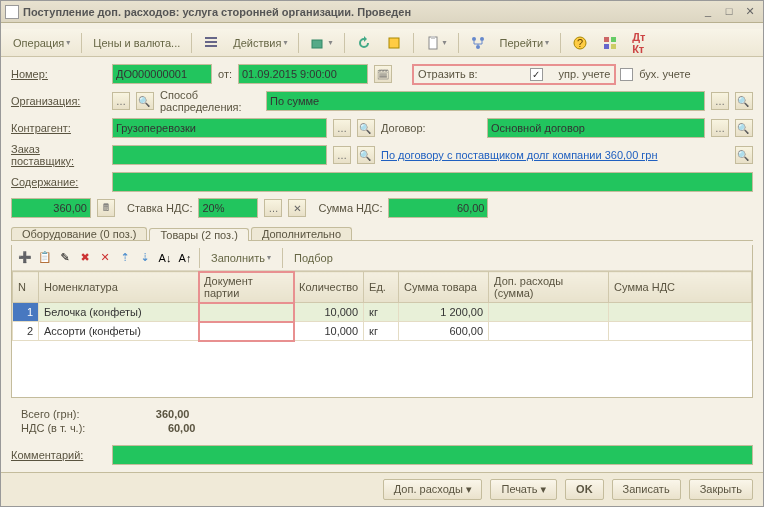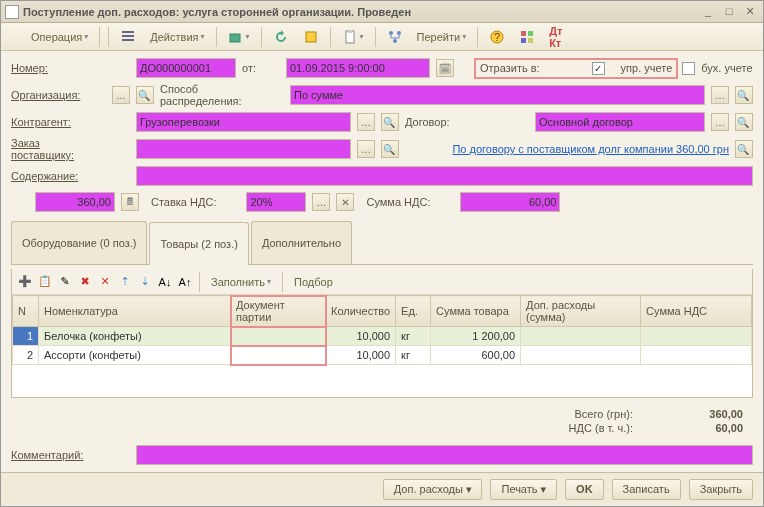--- a/index.html
+++ b/index.html
@@ -3,49 +3,49 @@
 <meta charset="utf-8">
 <style>
 * { box-sizing: border-box; margin: 0; padding: 0; font-family: Arial, sans-serif; font-size: 11px; }
 body { background: #f0ece0; width: 764px; height: 507px; overflow: hidden; }
 .window { width: 764px; height: 507px; background: #f5f1e6; border: 1px solid #999; display: flex; flex-direction: column; }
 .titlebar { background: linear-gradient(#e8e2d0, #ddd6c2); height: 22px; display: flex; align-items: center; padding: 0 4px; border-bottom: 1px solid #b8b090; }
 .titlebar .icon { width: 14px; height: 14px; background: #fff; border: 1px solid #999; margin-right: 4px; }
 .titlebar .title { flex: 1; color: #555; font-weight: bold; }
 .titlebar .winbtns { display: flex; gap: 3px; }
 .titlebar .winbtn { width: 18px; height: 16px; text-align: center; line-height: 14px; color: #666; cursor: pointer; }
-.toolbar { background: linear-gradient(#f8f4e8, #eee8d5); height: 28px; display: flex; align-items: center; padding: 0 24px; border-bottom: 1px solid #ccc4a8; gap: 2px; }
+.toolbar { background: linear-gradient(#f8f4e8, #eee8d5); height: 28px; display: flex; align-items: center; padding: 0 6px; border-bottom: 1px solid #ccc4a8; gap: 2px; margin-top: 6px; }
 .toolbtn { height: 22px; display: inline-flex; align-items: center; padding: 0 5px; color: #664; cursor: pointer; border: 1px solid transparent; border-radius: 2px; }
 .toolbtn .dd { font-size: 8px; margin-left: 2px; color: #888; }
 .sep { width: 1px; height: 20px; background: #ccc4a8; margin: 0 3px; }
 .ticon { width: 16px; height: 16px; display: inline-block; }
 .content { flex: 1; padding: 6px 10px; display: flex; flex-direction: column; gap: 4px; overflow: hidden; }
 .row { display: flex; align-items: center; gap: 6px; min-height: 22px; }
 .lbl { width: 95px; color: #5a5440; text-decoration: underline; }
 .lbl2 { width: 100px; color: #5a5440; }
-.input { background: #d946ef; border: 1px solid #c4bc9c; height: 20px; padding: 0 3px; display: flex; align-items: center; color: #333; margin-left: 24px; }
+.input { background: #22c55e; border: 1px solid #c4bc9c; height: 20px; padding: 0 3px; display: flex; align-items: center; color: #333; }
 .ibtn { width: 18px; height: 18px; background: linear-gradient(#f8f4e0,#e8e0c8); border: 1px solid #c4bc9c; display: inline-flex; align-items: center; justify-content: center; cursor: pointer; font-size: 10px; color: #666; }
 .highlight { outline: 2px solid #e89090; outline-offset: 0; }
 .checkbox { width: 13px; height: 13px; border: 1px solid #999; background: #fff; display: inline-flex; align-items: center; justify-content: center; font-size: 10px; color: #333; }
 .link { color: #2060c0; cursor: pointer; text-decoration: underline; }
 .tabs { display: flex; border-bottom: 1px solid #c4bc9c; margin-top: 4px; }
-.tab { padding: 15px 10px; background: #eee8d5; border: 1px solid #c4bc9c; border-bottom: none; margin-right: 2px; color: #5a5440; cursor: pointer; border-radius: 3px 3px 0 0; }
+.tab { padding: 0 10px; background: #eee8d5; border: 1px solid #c4bc9c; border-bottom: none; margin-right: 2px; color: #5a5440; cursor: pointer; border-radius: 3px 3px 0 0; }
 .tab.active { background: #f5f1e6; position: relative; top: 1px; }
 .tablepane { border: 1px solid #c4bc9c; border-top: none; background: #f5f1e6; flex: 1; display: flex; flex-direction: column; }
 .tabletoolbar { height: 26px; display: flex; align-items: center; padding: 0 4px; gap: 2px; border-bottom: 1px solid #ddd6c2; }
 .tbicon { width: 18px; height: 18px; display: inline-flex; align-items: center; justify-content: center; cursor: pointer; border: 1px solid transparent; border-radius: 2px; }
 table.grid { width: 100%; border-collapse: collapse; background: #fff; }
 table.grid th { background: linear-gradient(#f4efe0,#e8e2cc); border: 1px solid #d0c8ac; padding: 3px 5px; text-align: left; color: #5a5440; font-weight: normal; }
 table.grid td { border: 1px solid #e4dcc4; padding: 3px 5px; color: #333; height: 18px; }
 table.grid td.num { text-align: right; }
 table.grid tr.selected td { background: #e8f0d8; }
 .gridwrap { flex: 1; overflow: auto; background: #fff; }
 .col-highlight { outline: 2px solid #e89090; outline-offset: -1px; }
 .totals { padding: 4px 10px; text-align: right; color: #5a5440; }
-.totals .tline { display: flex; justify-content: flex-end; gap: 30px; margin: 2px 0; }
+.totals .tline { display: flex; gap: 30px; margin: 2px 0; }
 .totals .tval { width: 80px; text-align: right; font-weight: bold; }
 .bottombar { border-top: 1px solid #c4bc9c; padding: 6px 10px; display: flex; justify-content: flex-end; gap: 8px; background: #f0ead8; }
 .btn { padding: 3px 10px; border: 1px solid #c4bc9c; background: linear-gradient(#faf6ea,#eae2cc); cursor: pointer; color: #5a5440; border-radius: 2px; }
 .btn.primary { font-weight: bold; }
 svg { display: block; }
 </style>
 </head>
 <body>
 
 <div class="window">
@@ -58,20 +58,21 @@
       <span class="winbtn">✕</span>
     </div>
   </div>
 
   <div class="toolbar">
     <span class="toolbtn">
         <span>Операция</span>
         <span class="dd">▾</span>
       </span>
     <span class="sep"></span>
+    <span class="toolbtn">Цены и валюта...</span>
     <span class="sep"></span>
     <span class="toolbtn">
         <svg class="ticon" viewBox="0 0 16 16">
           <rect x="2" y="2" width="12" height="2" fill="#668"></rect>
           <rect x="2" y="6" width="12" height="2" fill="#668"></rect>
           <rect x="2" y="10" width="12" height="2" fill="#668"></rect>
         </svg>
       </span>
     <span class="toolbtn">
         <span>Действия</span>
@@ -132,21 +133,21 @@
         </svg>
       </span>
     <span class="toolbtn" style="color:#c44;font-weight:bold">Дт<br>Кт</span>
   </div>
 
   <div class="content">
     <div class="row">
       <span class="lbl">Номер:</span>
       <div class="input" style="width:100px">ДО000000001</div>
       <span style="color:#5a5440">от:</span>
-      <div class="input" style="width:144px">01.09.2015  9:00:00</div>
+      <div class="input" style="width:130px">01.09.2015  9:00:00</div>
       <span class="ibtn">🗓</span>
       <span style="width:10px"></span>
       <span class="highlight" style="display:inline-flex;align-items:center;padding:2px 4px;gap:16px">
         <span style="color:#5a5440">Отразить в:</span>
         <span style="width:20px"></span>
         <span class="checkbox">✓</span>
         <span style="color:#5a5440">упр. учете</span>
       </span>
       <span class="checkbox"></span>
       <span style="color:#5a5440">бух. учете</span>
@@ -171,21 +172,21 @@
       <div class="input" style="flex:1">Основной договор</div>
       <span class="ibtn">…</span>
       <span class="ibtn">🔍</span>
     </div>
 
     <div class="row">
       <span class="lbl">Заказ поставщику:</span>
       <div class="input" style="flex:0 0 215px"></div>
       <span class="ibtn">…</span>
       <span class="ibtn">🔍</span>
-      <span style="flex:1;text-align:right">
+      <span style="flex:1;">
         <span class="link">По договору с поставщиком долг компании 360,00 грн</span>
       </span>
       <span class="ibtn">🔍</span>
     </div>
 
     <div class="row">
       <span class="lbl">Содержание:</span>
       <div class="input" style="flex:1"></div>
     </div>
 
@@ -223,21 +224,21 @@
             <span class="dd">▾</span>
           </span>
         <span class="sep"></span>
         <span class="toolbtn">Подбор</span>
       </div>
       <div class="gridwrap">
         <table class="grid">
           <thead>
             <tr>
               <th style="width:26px">N</th>
-              <th style="width:192px">Номенклатура</th>
+              <th style="width:160px">Номенклатура</th>
               <th class="col-highlight" style="width:95px">Документ партии</th>
               <th style="width:70px">Количество</th>
               <th style="width:35px">Ед.</th>
               <th style="width:90px">Сумма товара</th>
               <th style="width:120px">Доп. расходы (сумма)</th>
               <th>Сумма НДС</th>
             </tr>
           </thead>
           <tbody>
             <tr class="selected">

